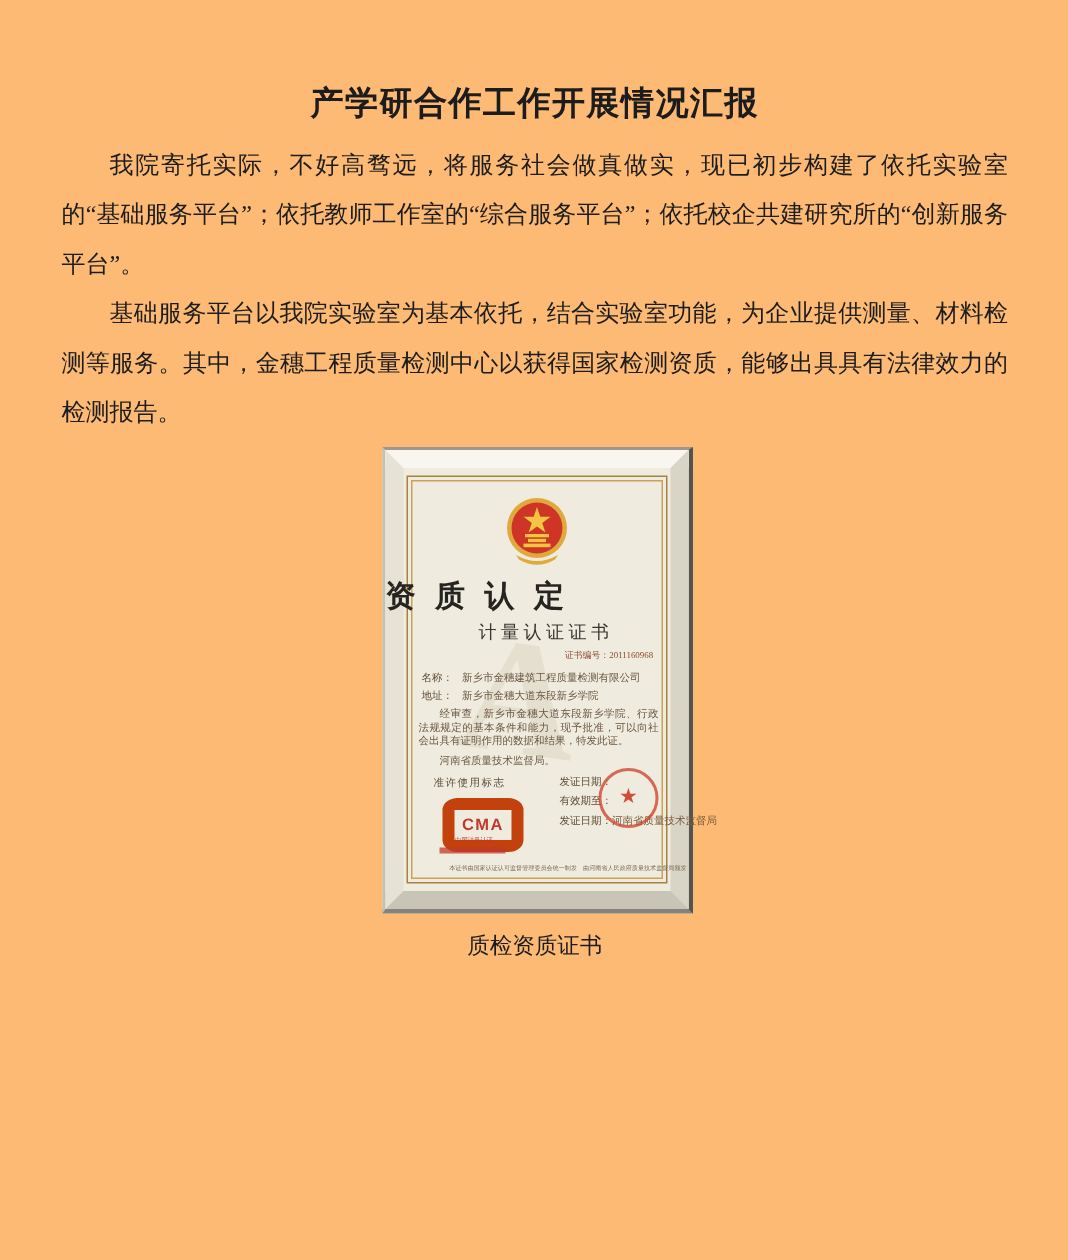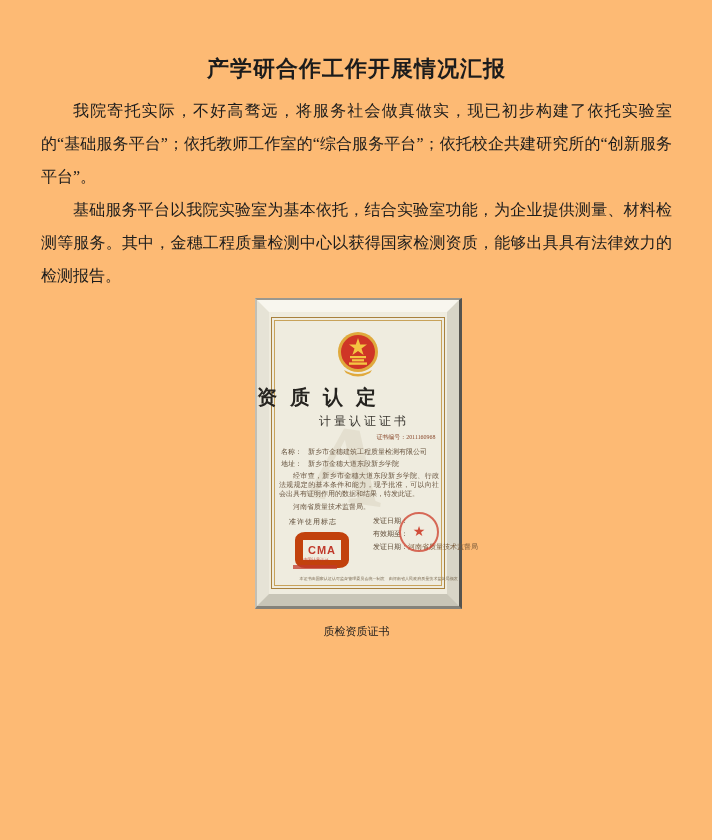--- a/index.html
+++ b/index.html
@@ -143,21 +143,21 @@
     color:rgba(205,60,40,0.9);
   }
   .stamp .star{font-size:14px;line-height:36px;}
   .cert-footer{
     position:absolute;top:276px;left:0;width:202px;
     font-size:7px;color:#7a6a52;text-align:center;
     transform:scale(0.58);transform-origin:center top;
     white-space:nowrap;
   }
   .fig-caption{
-    font-size:11px;line-height:20px;
+    font-size:15px;line-height:20px;
     text-align:center;margin-top:12px;
     color:#1c1c1c;
   }
   .para-last{margin-top:8px;}
 </style>
 </head>
 <body>
 
 <div class="page">
 

